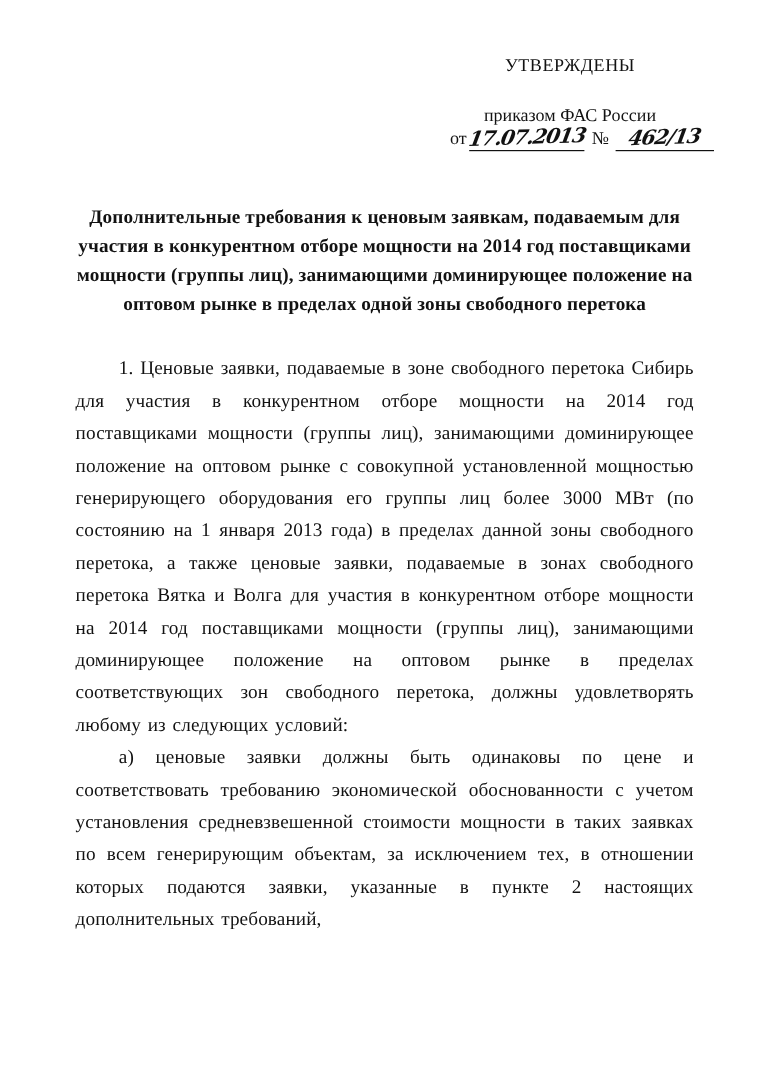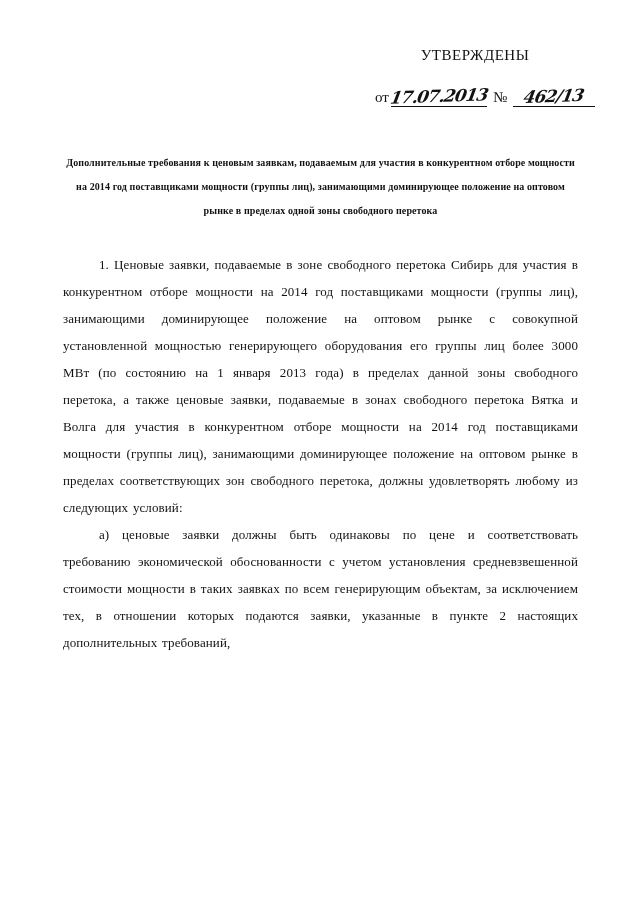--- a/index.html
+++ b/index.html
@@ -56,50 +56,51 @@
     font-weight: 700;
     font-size: 17px;
     line-height: 14px;
     transform: skewX(-12deg) rotate(-2deg);
     letter-spacing: -1px;
     white-space: nowrap;
   }
   
   .doc-title {
     margin: 44px 0 0 0;
-    font-size: 10px;
+    font-size: 16px;
     font-weight: 700;
     text-align: center;
     line-height: 24px;
     letter-spacing: 0.1px;
   }
   
   .body-text {
     margin-top: 28px;
   }
   .body-text p {
     margin: 0;
-    font-size: 13px;
+    font-size: 16px;
     line-height: 27px;
     text-align: justify;
     text-indent: 36px;
     word-spacing: 1.5px;
     letter-spacing: 0.1px;
   }
   .body-text p.gap-before {
     margin-top: 10px;
   }
 </style>
 </head>
 <body>
 
 <div class="page">
 
   <div class="approval">
     <div class="approved">УТВЕРЖДЕНЫ</div>
+    <div class="order-line">приказом ФАС России</div>
     <div class="date-line">
       <span>от</span><span class="underline-slot date"><span class="hand">17.07.2013</span></span>
       <span>№</span>
       <span class="underline-slot num"><span class="hand">462/13</span></span>
     </div>
   </div>
 
   <h1 class="doc-title">Дополнительные требования к ценовым заявкам, подаваемым для участия в конкурентном отборе мощности на 2014 год поставщиками мощности (группы лиц), занимающими доминирующее положение на оптовом рынке в пределах одной зоны свободного перетока</h1>
 
   <div class="body-text">

